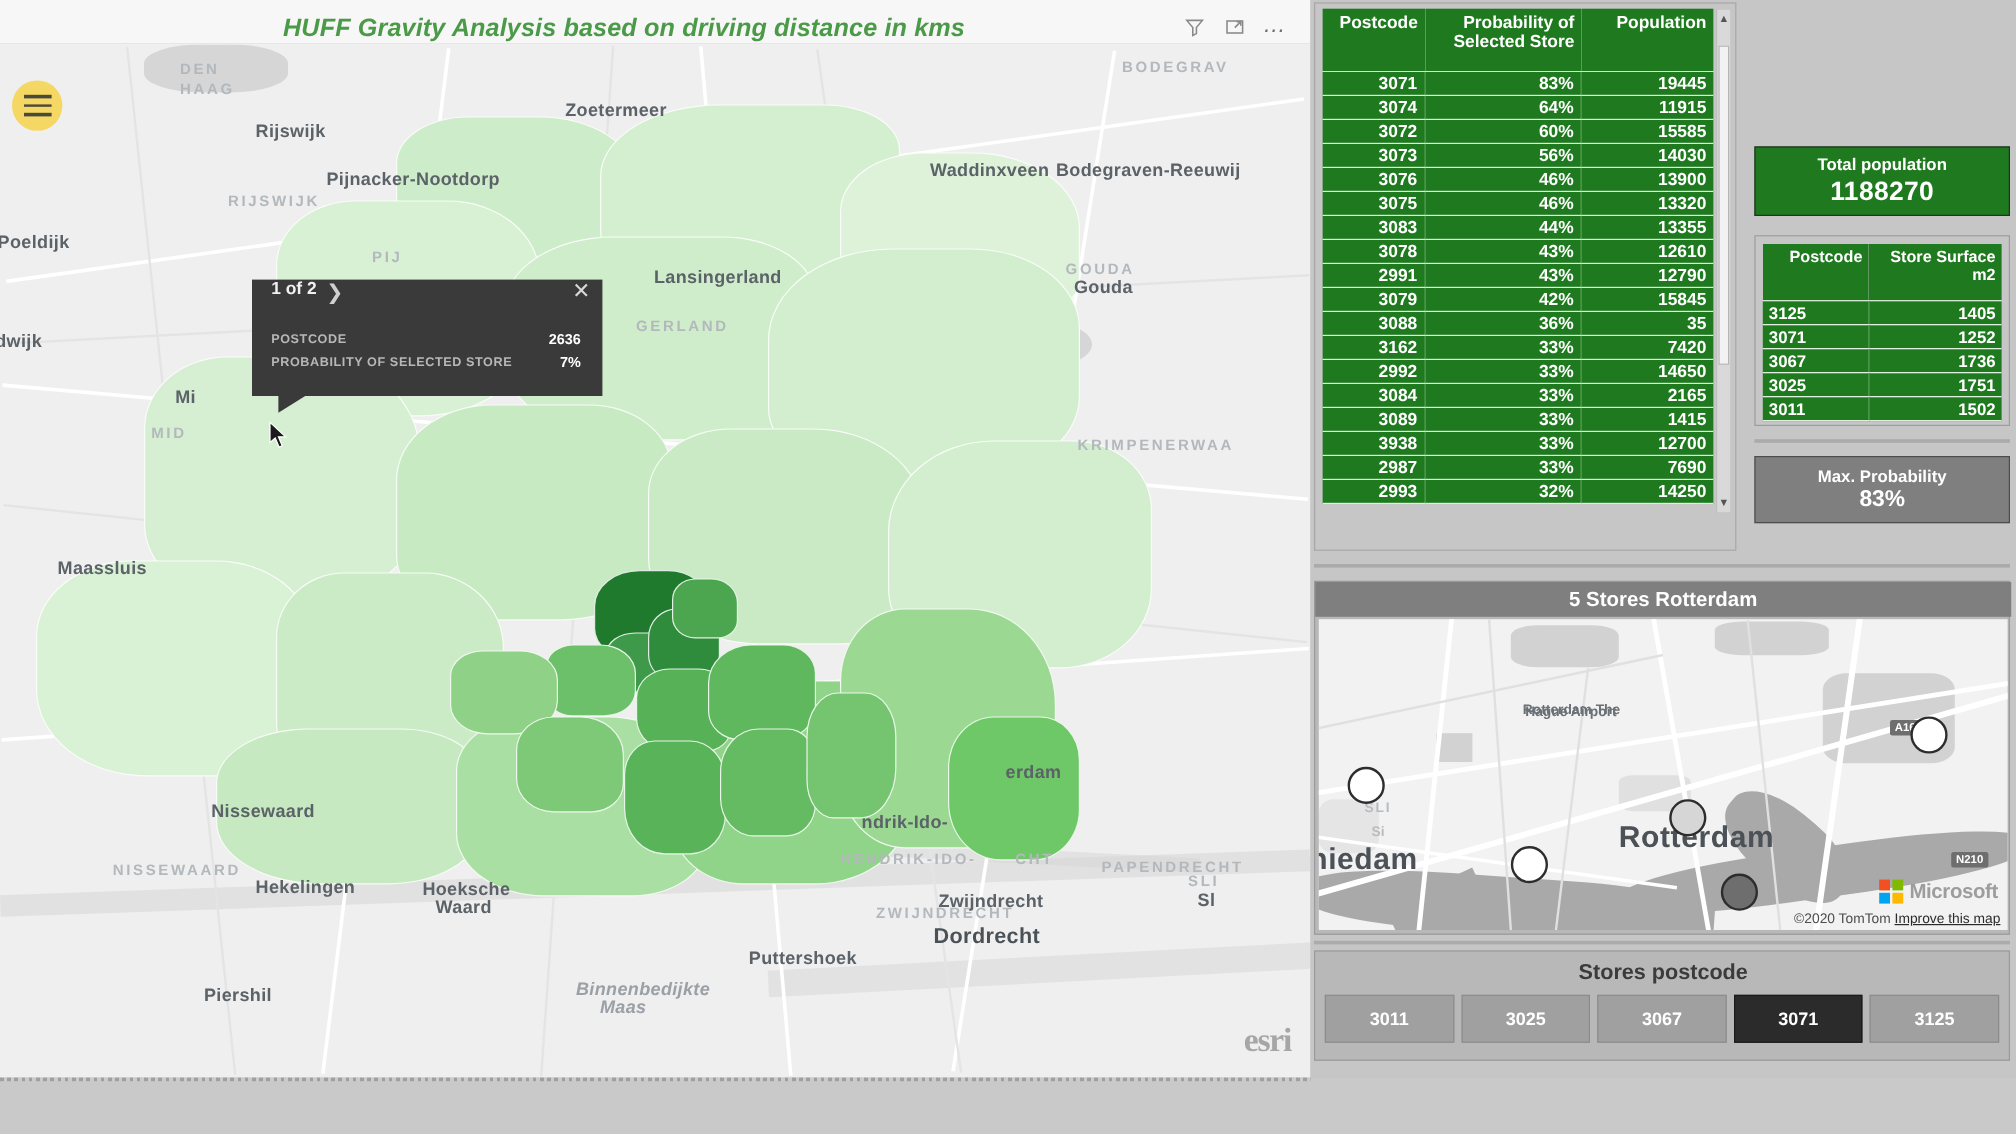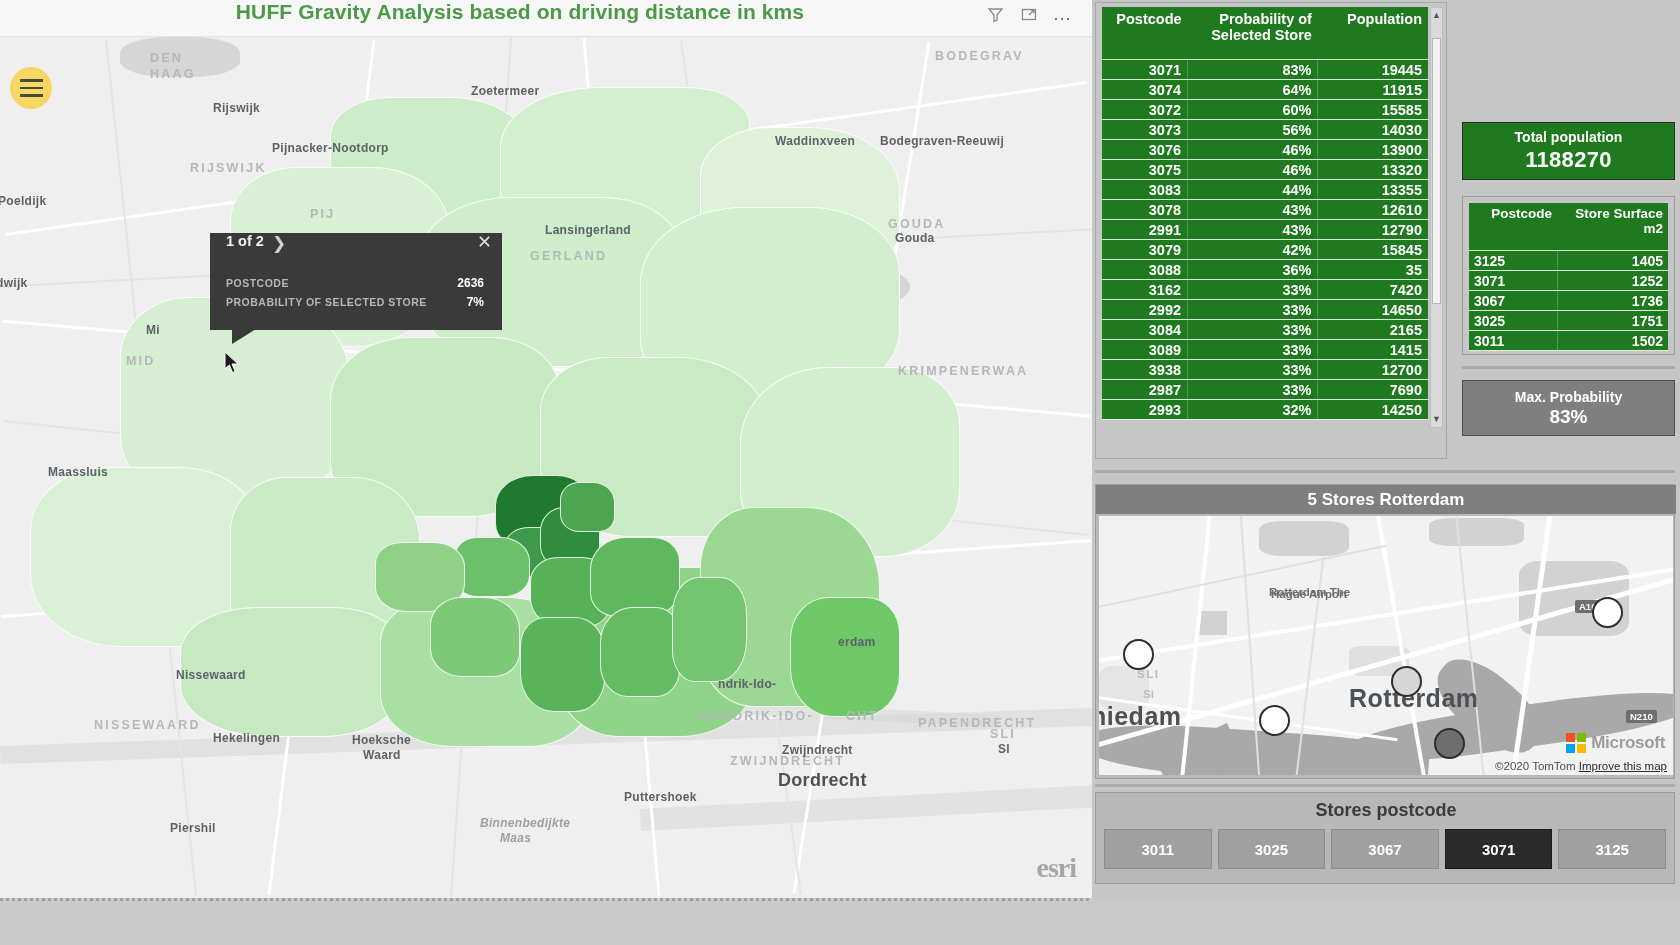--- a/index.html
+++ b/index.html
@@ -12,21 +12,21 @@
   #root { position: relative; width: 1680px; height: 945px; background: #c0c0c0; }
 
   
   #map-panel {
     position: absolute; left: 0; top: 0; width: 1092px; height: 898px;
     background: #ffffff; overflow: hidden;
   }
   #map-header {
     position: absolute; left: 0; top: 0; width: 1092px; height: 37px;
     background: #f7f7f7; border-bottom: 1px solid #e2e2e2;
-    display: flex; align-items: flex-start;
+    display: flex; align-items: flex-end; font-style: italic;
   }
   #map-title {
     flex: 1; text-align: center; color: #4a9a47;
     font-size: 21px; font-weight: bold; letter-spacing: .1px;
     padding-left: 60px;
   }
   .hdr-icon {
     width: 30px; height: 28px; margin-right: 4px;
     display: flex; align-items: center; justify-content: center;
     color: #7a7a7a;
@@ -38,21 +38,21 @@
   #map-canvas {
     position: absolute; left: 0; top: 37px; width: 1092px; height: 861px;
     background: #efefef; overflow: hidden;
   }
   .mc-grey { position:absolute; background:#d6d6d6; }
   .mc-road { position:absolute; background:#ffffff; }
   .mc-thin { position:absolute; background:#e4e4e4; }
   .poly { position:absolute; border:1px solid rgba(255,255,255,.85); }
 
   .mlabel { position:absolute; color:#5b6268; white-space:nowrap;
-            font-size:12px; font-weight:bold; letter-spacing:.3px;}
+            font-size:15px; font-weight:bold; letter-spacing:.3px;}
   .mlabel.small { font-size:12.5px; color:#b3b8bc; font-weight:bold; letter-spacing:2.2px; }
   .mlabel.big { font-size:18px; color:#4b5257; }
 
   #burger {
     position:absolute; left:10px; top:30px; width:42px; height:42px;
     border-radius:50%; background:#f5d863;
     display:flex; flex-direction:column; align-items:center; justify-content:center; gap:5px;
     cursor:pointer; z-index:40;
   }
   #burger i { display:block; width:23px; height:2.5px; background:#4a4a3a; }
@@ -304,21 +304,21 @@
         <div class="mlabel" style="left:213px;top:64px">Rijswijk</div>
         <div class="mlabel" style="left:471px;top:47px">Zoetermeer</div>
         <div class="mlabel small" style="left:935px;top:12px">BODEGRAV</div>
         <div class="mlabel" style="left:775px;top:97px">Waddinxveen</div>
         <div class="mlabel" style="left:880px;top:97px">Bodegraven-Reeuwij</div>
         <div class="mlabel" style="left:272px;top:104px">Pijnacker-Nootdorp</div>
         <div class="mlabel small" style="left:190px;top:124px">RIJSWIJK</div>
         <div class="mlabel" style="left:-2px;top:157px">Poeldijk</div>
         <div class="mlabel small" style="left:310px;top:170px">PIJ</div>
         <div class="mlabel" style="left:545px;top:186px">Lansingerland</div>
-        <div class="mlabel small" style="left:530px;top:212px">GERLAND</div>
+        <div class="mlabel small" style="left:530px;top:228px">GERLAND</div>
         <div class="mlabel small" style="left:888px;top:180px">GOUDA</div>
         <div class="mlabel" style="left:895px;top:194px">Gouda</div>
         <div class="mlabel" style="left:-4px;top:239px">dwijk</div>
         <div class="mlabel" style="left:146px;top:286px">Mi</div>
         <div class="mlabel small" style="left:126px;top:317px">MID</div>
         <div class="mlabel small" style="left:898px;top:327px">KRIMPENERWAA</div>
         <div class="mlabel" style="left:48px;top:428px">Maassluis</div>
         <div class="mlabel" style="left:176px;top:631px">Nissewaard</div>
         <div class="mlabel small" style="left:94px;top:681px">NISSEWAARD</div>
         <div class="mlabel" style="left:213px;top:694px">Hekelingen</div>

